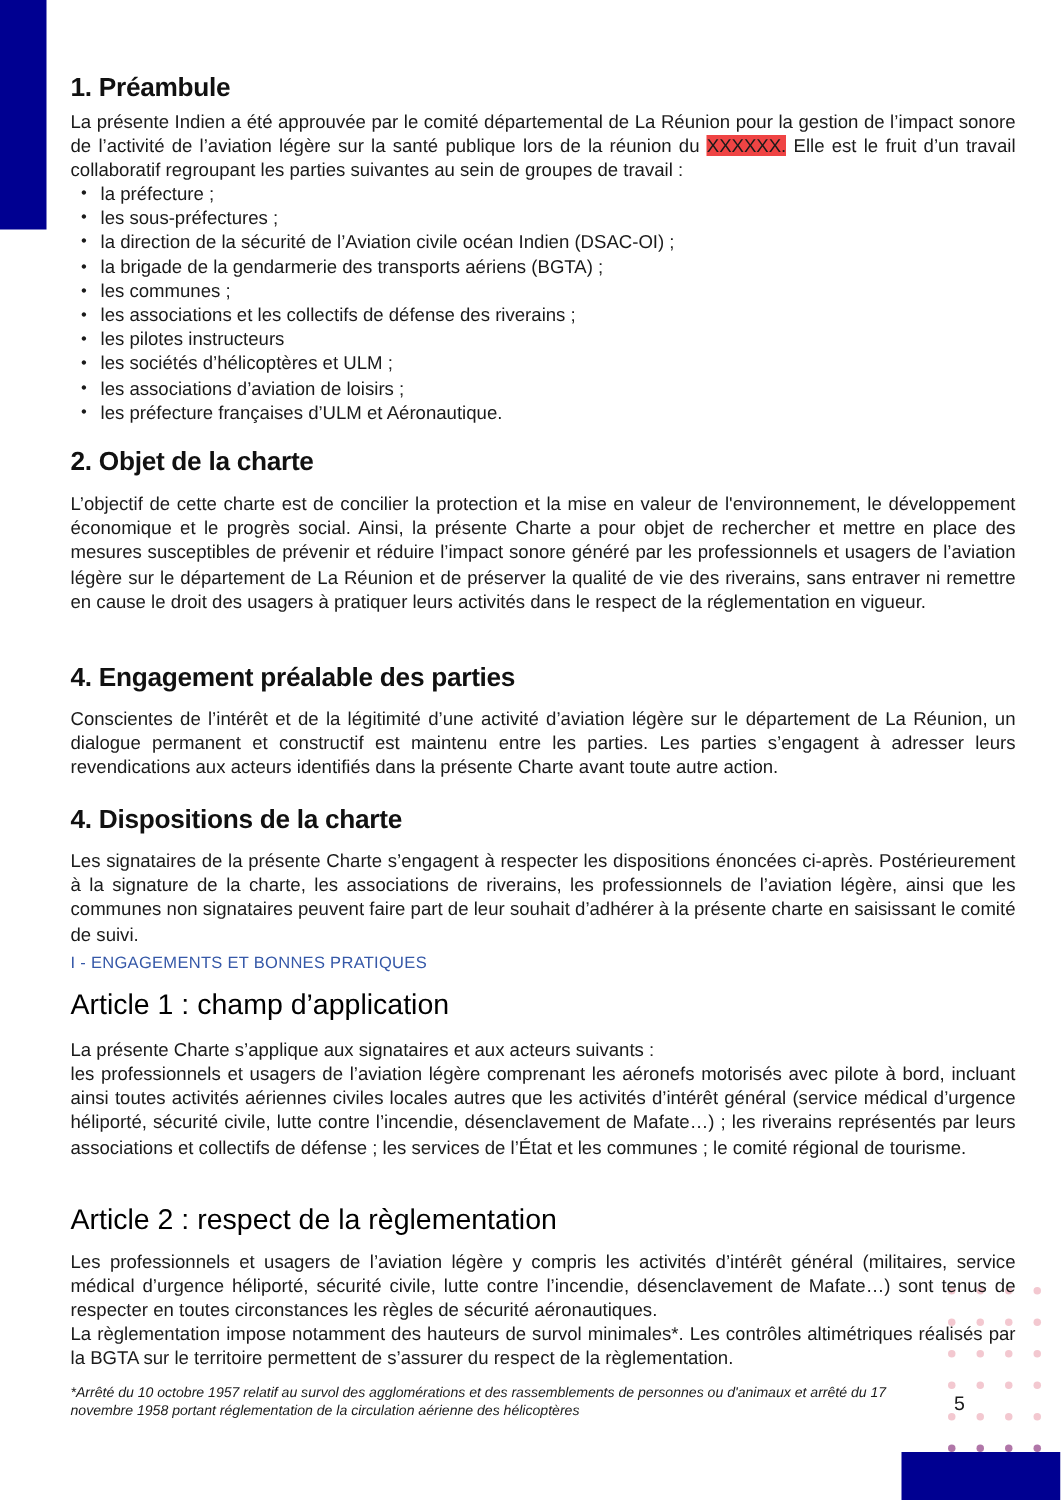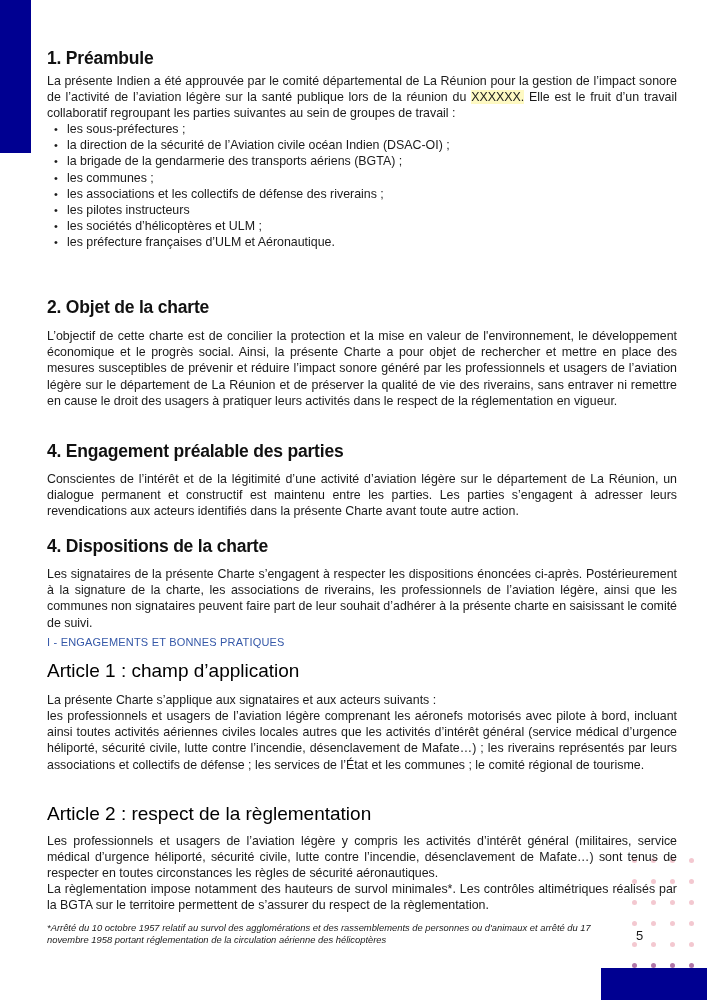--- a/index.html
+++ b/index.html
@@ -11,21 +11,21 @@
     .left-bar { position: absolute; left: 0; top: 0; width: 31px; height: 153px; background: #000091; }
     .corner-block { position: absolute; left: 601px; top: 968px; width: 106px; height: 32px; background: #000091; }
     .dots { position: absolute; left: 632px; top: 858px; width: 75px; height: 142px; }
     .dot { position: absolute; width: 5px; height: 5px; border-radius: 50%; background: #f3c8d0; }
     .dot.on-blue { background: #7b1a6e; opacity: 0.6; }
 
     .content { position: absolute; left: 47px; top: 0; width: 630px; }
     h2.sec { font-size: 17.5px; font-weight: bold; margin: 0; position: absolute; left: 0; letter-spacing: -0.2px; color: #111; }
     p.body { font-size: 12.4px; line-height: 16.2px; margin: 0; position: absolute; left: 0; width: 630px; text-align: justify; }
     p.body.left { text-align: left; }
-    .hl { background: #fef9c3; }
+    .hl { background: #ef4444; }
     ul.items { position: absolute; left: 0; top: 121px; margin: 0; padding: 0 0 0 20px; list-style: none; font-size: 12.4px; line-height: 16.2px; }
     ul.items li { position: relative; }
     ul.items li::before { content: "•"; position: absolute; left: -13px; top: 0; font-size: 11px; }
     .part-title { position: absolute; left: 0; top: 636px; font-size: 11px; font-weight: normal; color: #3558a8; letter-spacing: 0.2px; }
     .art-title { position: absolute; left: 0; font-size: 19px; font-weight: normal; color: #000000; }
     .footnote { position: absolute; left: 0; top: 922px; font-size: 9.4px; line-height: 12px; font-style: italic; width: 580px; }
     .page-num { position: absolute; left: 636px; top: 928px; font-size: 13px; }
   </style>
 </head>
 <body>
@@ -56,27 +56,29 @@
     <div class="dot on-blue" style="left: 0px; top: 105px;"></div>
     <div class="dot on-blue" style="left: 19px; top: 105px;"></div>
     <div class="dot on-blue" style="left: 38px; top: 105px;"></div>
     <div class="dot on-blue" style="left: 57px; top: 105px;"></div>
   </div>
 
 <div class="content">
   <h2 class="sec" style="top:48px">1. Préambule</h2>
   <p class="body" style="top:73px"><span>La présente Indien a été approuvée par le comité départemental de La Réunion pour la gestion de l’impact sonore de l’activité de l’aviation légère sur la santé publique lors de la réunion du </span><span class="hl">XXXXXX.</span><span> Elle est le fruit d’un travail collaboratif regroupant les parties suivantes au sein de groupes de travail :</span></p>
   <ul class="items">
+    <li>la préfecture ;</li>
     <li>les sous-préfectures ;</li>
     <li>la direction de la sécurité de l’Aviation civile océan Indien (DSAC-OI) ;</li>
     <li>la brigade de la gendarmerie des transports aériens (BGTA) ;</li>
     <li>les communes ;</li>
     <li>les associations et les collectifs de défense des riverains ;</li>
     <li>les pilotes instructeurs</li>
     <li>les sociétés d’hélicoptères et ULM ;</li>
+    <li>les associations d’aviation de loisirs ;</li>
     <li>les préfecture françaises d’ULM et Aéronautique.</li>
   </ul>
 
   <h2 class="sec" style="top:297px">2. Objet de la charte</h2>
   <p class="body" style="top:328px">L’objectif de cette charte est de concilier la protection et la mise en valeur de l'environnement, le développement économique et le progrès social. Ainsi, la présente Charte a pour objet de rechercher et mettre en place des mesures susceptibles de prévenir et réduire l’impact sonore généré par les professionnels et usagers de l’aviation légère sur le département de La Réunion et de préserver la qualité de vie des riverains, sans entraver ni remettre en cause le droit des usagers à pratiquer leurs activités dans le respect de la réglementation en vigueur.</p>
 
   <h2 class="sec" style="top:441px">4. Engagement préalable des parties</h2>
   <p class="body" style="top:471px">Conscientes de l’intérêt et de la légitimité d’une activité d’aviation légère sur le département de La Réunion, un dialogue permanent et constructif est maintenu entre les parties. Les parties s’engagent à adresser leurs revendications aux acteurs identifiés dans la présente Charte avant toute autre action.</p>
 
   <h2 class="sec" style="top:536px">4. Dispositions de la charte</h2>

